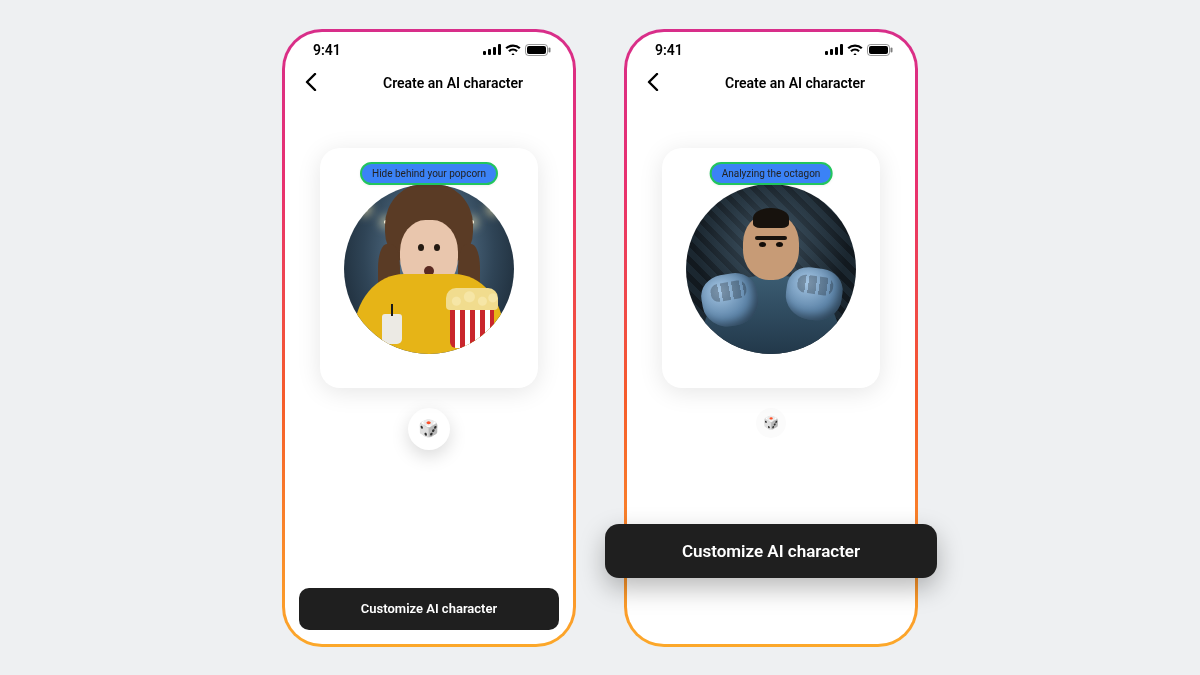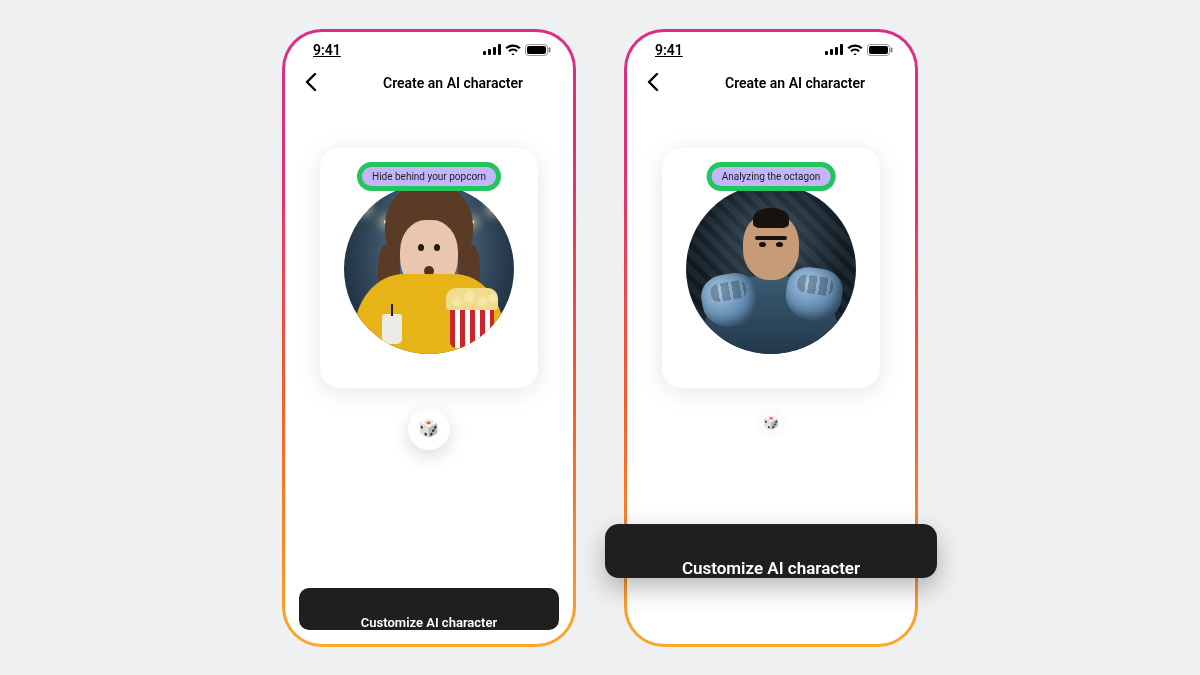--- a/index.html
+++ b/index.html
@@ -37,21 +37,20 @@
   
   .status-bar {
     height: 36px;
     display: flex;
     align-items: center;
     justify-content: space-between;
     padding: 0 22px 0 28px;
     font-weight: 600;
     font-size: 14px;
     color: #000;
-    text-decoration: underline;
   }
   .status-icons { display: flex; align-items: center; gap: 4px; }
 
   
   .nav {
     height: 30px;
     display: flex;
     align-items: center;
     justify-content: center;
     position: relative;
@@ -89,22 +88,22 @@
     box-shadow: 0 4px 24px rgba(0,0,0,0.10);
     width: 218px;
     padding: 18px 16px 20px 16px;
     display: flex;
     flex-direction: column;
     align-items: center;
     position: relative;
   }
 
   .chip {
-    background: #c4b5fd;
-    border: 5px solid #22c55e;
+    background: #3b82f6;
+    border: 2px solid #22c55e;
     border-radius: 999px;
     padding: 4px 10px;
     font-size: 10px;
     color: #222;
     position: absolute;
     top: 14px;
     left: 50%;
     transform: translateX(-50%);
     white-space: nowrap;
     z-index: 2;
@@ -223,21 +222,21 @@
   .cta {
     position: absolute;
     bottom: 14px;
     left: 14px;
     right: 14px;
     height: 42px;
     background: #1f1f1f;
     color: #fff;
     border-radius: 10px;
     display: flex;
-    align-items: flex-end;
+    align-items: center;
     justify-content: center;
     font-size: 13px;
     font-weight: 600;
     cursor: pointer;
   }
 
   
   .shuffle.small { width: 30px; height: 30px; font-size: 13px; box-shadow:none; background:#fbfbfb; }
 
   .cta.big {

